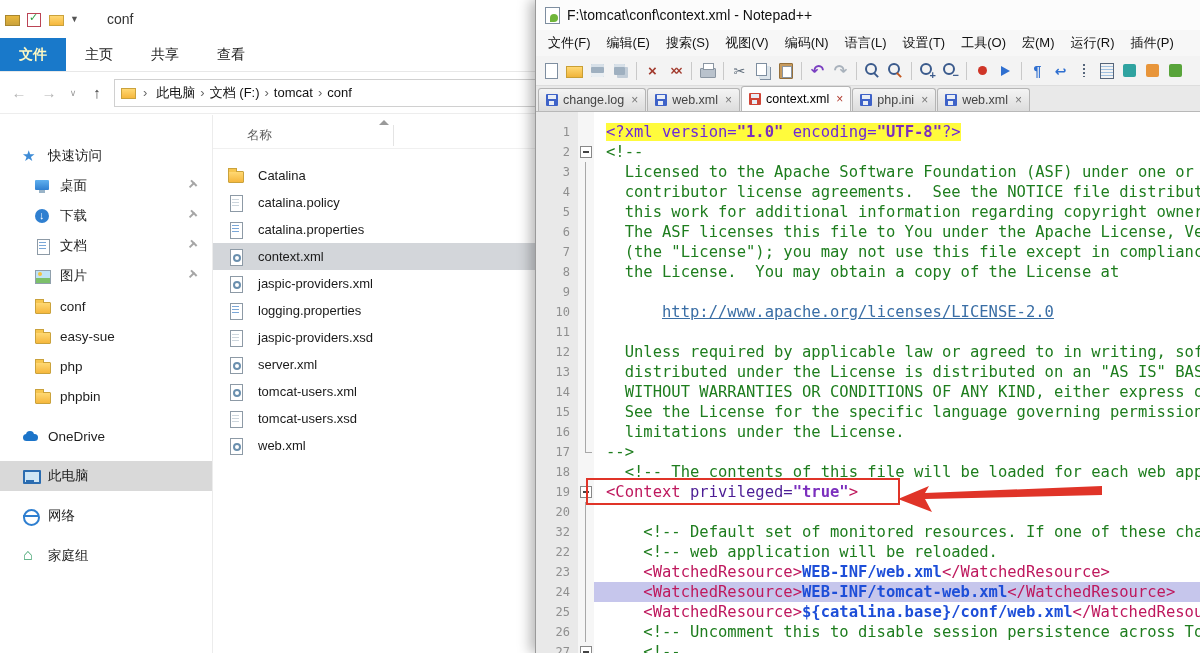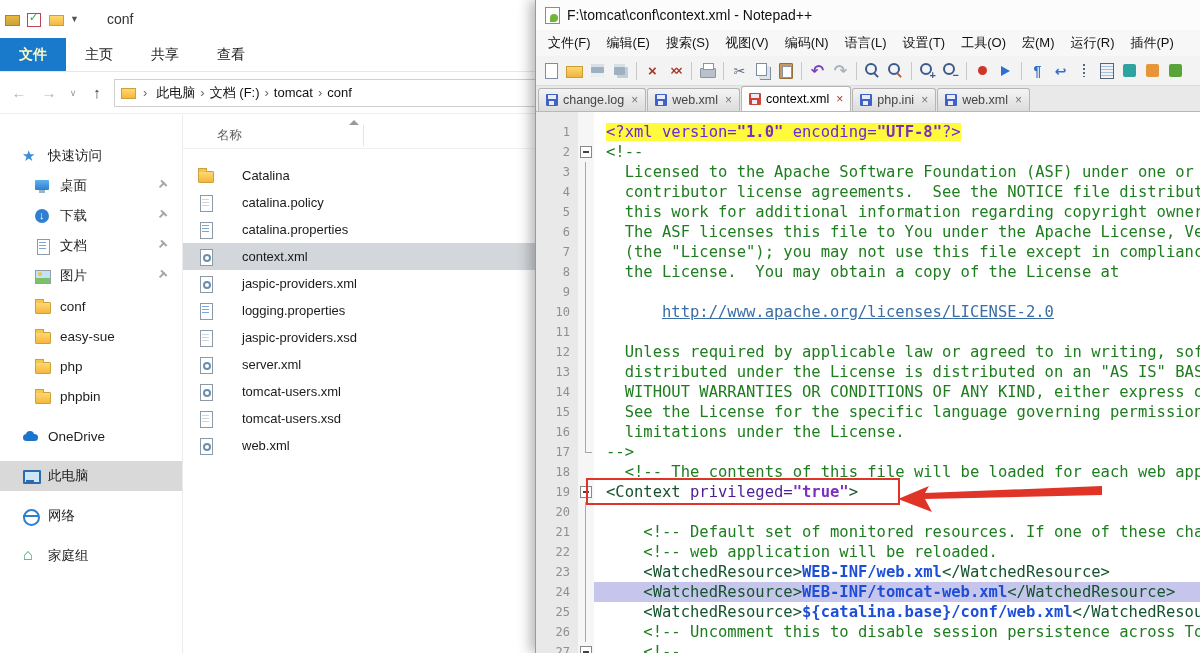--- a/index.html
+++ b/index.html
@@ -15,21 +15,21 @@
   .rtab{display:flex;align-items:center;padding:0 19px;font-size:14px;color:#222;cursor:default;}
   .rtab.active{background:#1979ca;color:#fef9c3;font-weight:bold;}
   .ex-addrrow{height:42px;display:flex;align-items:center;padding:0 6px;border-bottom:1px solid #ededed;gap:4px;}
   .nav-arrow{width:26px;text-align:center;font-size:15px;color:#b3b3b3;}
   .nav-arrow.dark{color:#444;}
   .nav-arrow.small{width:14px;font-size:9px;color:#999;}
   .addr-box{flex:1;height:28px;border:1px solid #d0d0d0;background:#fff;display:flex;align-items:center;padding:0 6px;gap:4px;overflow:hidden;}
   .crumb{font-size:13px;color:#111;white-space:nowrap;padding:0 2px;}
   .crumb-sep{font-size:13px;color:#666;padding:0 3px;}
   .ex-body{position:absolute;top:115px;left:0;right:0;bottom:0;display:flex;}
-  .ex-nav{width:183px;border-right:1px solid #ececec;padding-top:26px;overflow:hidden;}
+  .ex-nav{width:213px;border-right:1px solid #ececec;padding-top:26px;overflow:hidden;}
   .nrow{height:30px;display:flex;align-items:center;font-size:13.5px;color:#1e1e1e;padding-left:22px;position:relative;}
   .nrow.lv1{padding-left:34px;}
   .nrow.gap{margin-top:10px;}
   .nrow.sel{background:#d9d9d9;}
   .nlabel{white-space:nowrap;}
   .pin{position:absolute;right:16px;top:10px;width:10px;height:10px;transform:rotate(45deg);opacity:.65;}
   .pin::before{content:"";position:absolute;left:4px;top:0;width:2px;height:7px;background:#777;}
   .pin::after{content:"";position:absolute;left:1px;top:0;width:8px;height:2px;background:#777;}
 
   
@@ -55,21 +55,21 @@
   .ni-homegroup::before{content:"⌂";position:absolute;left:1px;top:-2px;font-size:16px;color:#3aa06a;font-weight:bold;}
 
   .ex-files{flex:1;position:relative;padding-top:8px;background:#fff;overflow:hidden;}
   .fl-header{height:26px;position:relative;display:flex;align-items:center;padding-left:34px;
     font-size:12.5px;color:#5c5c5c;border-bottom:1px solid #f0f0f0;}
   .fl-divider{position:absolute;left:180px;top:2px;bottom:2px;width:1px;background:#e4e4e4;}
   .sort-caret{position:absolute;left:166px;top:-3px;width:0;height:0;border-left:5px solid transparent;border-right:5px solid transparent;border-bottom:5px solid #9a9a9a;}
   .fl-rows{padding-top:13px;}
   .frow{height:27px;display:flex;align-items:center;padding-left:14px;font-size:13px;color:#1a1a1a;}
   .frow.sel{background:#d3d6da;}
-  .fname{margin-left:28px;white-space:nowrap;}
+  .fname{margin-left:14px;white-space:nowrap;}
 
   .fi{width:17px;height:17px;position:relative;flex:none;display:inline-block;}
   .fi-folder::before{content:"";position:absolute;left:1px;top:4px;width:14px;height:10px;background:linear-gradient(#ffd873,#f5b73d);border:1px solid #caa23c;border-radius:1px;}
   .fi-folder::after{content:"";position:absolute;left:1px;top:1px;width:7px;height:3px;background:#f7c64f;border:1px solid #caa23c;border-bottom:none;}
   .fi-file::before,.fi-xml::before,.fi-props::before{content:"";position:absolute;left:3px;top:1px;width:11px;height:15px;background:#fff;border:1px solid #8d9aa6;}
   .fi-file::after{content:"";position:absolute;left:5px;top:5px;width:7px;height:7px;background:repeating-linear-gradient(#cdd6dd 0 1px,transparent 1px 3px);}
   .fi-xml::after{content:"";position:absolute;left:6px;top:6px;width:4px;height:4px;border:2px solid #6a8fae;border-radius:50%;}
   .fi-props::after{content:"";position:absolute;left:5px;top:4px;width:7px;height:9px;background:repeating-linear-gradient(#7aa7d8 0 1px,transparent 1px 3px);}
 
   
@@ -135,21 +135,21 @@
   .fold{width:16px;flex:none;position:relative;}
   .fold-open::before{content:"";position:absolute;left:2px;top:4px;width:10px;height:10px;border:1px solid #888;background:#fff;}
   .fold-open::after{content:"";position:absolute;left:5px;top:9px;width:6px;height:2px;background:#444;}
   .fold-line::before{content:"";position:absolute;left:7px;top:0;bottom:0;width:1px;background:#a8a8a8;}
   .fold-end::before{content:"";position:absolute;left:7px;top:0;height:10px;width:1px;background:#a8a8a8;}
   .fold-end::after{content:"";position:absolute;left:7px;top:10px;width:7px;height:1px;background:#a8a8a8;}
   .code{flex:1;font:15.5px "DejaVu Sans Mono",monospace;line-height:20px;white-space:pre;padding-left:12px;overflow:hidden;}
   .code.sel{background:#c6c6ec;}
   .hl-find{background:#fffb3c;}
   .seg-decl{color:#6d28d9;}
-  .seg-tag{color:#14532d;}
+  .seg-tag{color:#be185d;}
   .seg-attr{color:#4c1d95;}
   .seg-val{color:#7b2fbe;font-weight:bold;}
   .seg-comment{color:#1e7d1e;}
   .seg-url{color:#3a6ea5;text-decoration:underline;margin-top:36px;}
   .seg-text{color:#1d4ed8;font-weight:bold;}
   .seg-plain{color:#000;}
 
   .anno-box{position:absolute;left:50px;top:478px;width:314px;height:27px;border:2px solid #e03428;pointer-events:none;}
   .anno-arrow{position:absolute;left:358px;top:482px;pointer-events:none;}
 
@@ -491,21 +491,21 @@
           <span class="ln">19</span>
           <span class="fold fold-open"></span>
           <div class="code"><span><span class="seg-tag">&lt;Context </span><span class="seg-attr">privileged=</span><span class="seg-val">"true"</span><span class="seg-tag">&gt;</span></span></div>
         </div>
         <div class="ed-row">
           <span class="ln">20</span>
           <span class="fold fold-line"></span>
           <div class="code"><span></span></div>
         </div>
         <div class="ed-row">
-          <span class="ln">21</span>
+          <span class="ln">32</span>
           <span class="fold fold-line"></span>
           <div class="code"><span><span class="seg-comment">    &lt;!-- Default set of monitored resources. If one of these changes,</span></span></div>
         </div>
         <div class="ed-row">
           <span class="ln">22</span>
           <span class="fold fold-line"></span>
           <div class="code"><span><span class="seg-comment">    &lt;!-- web application will be reloaded.</span></span></div>
         </div>
         <div class="ed-row">
           <span class="ln">23</span>

